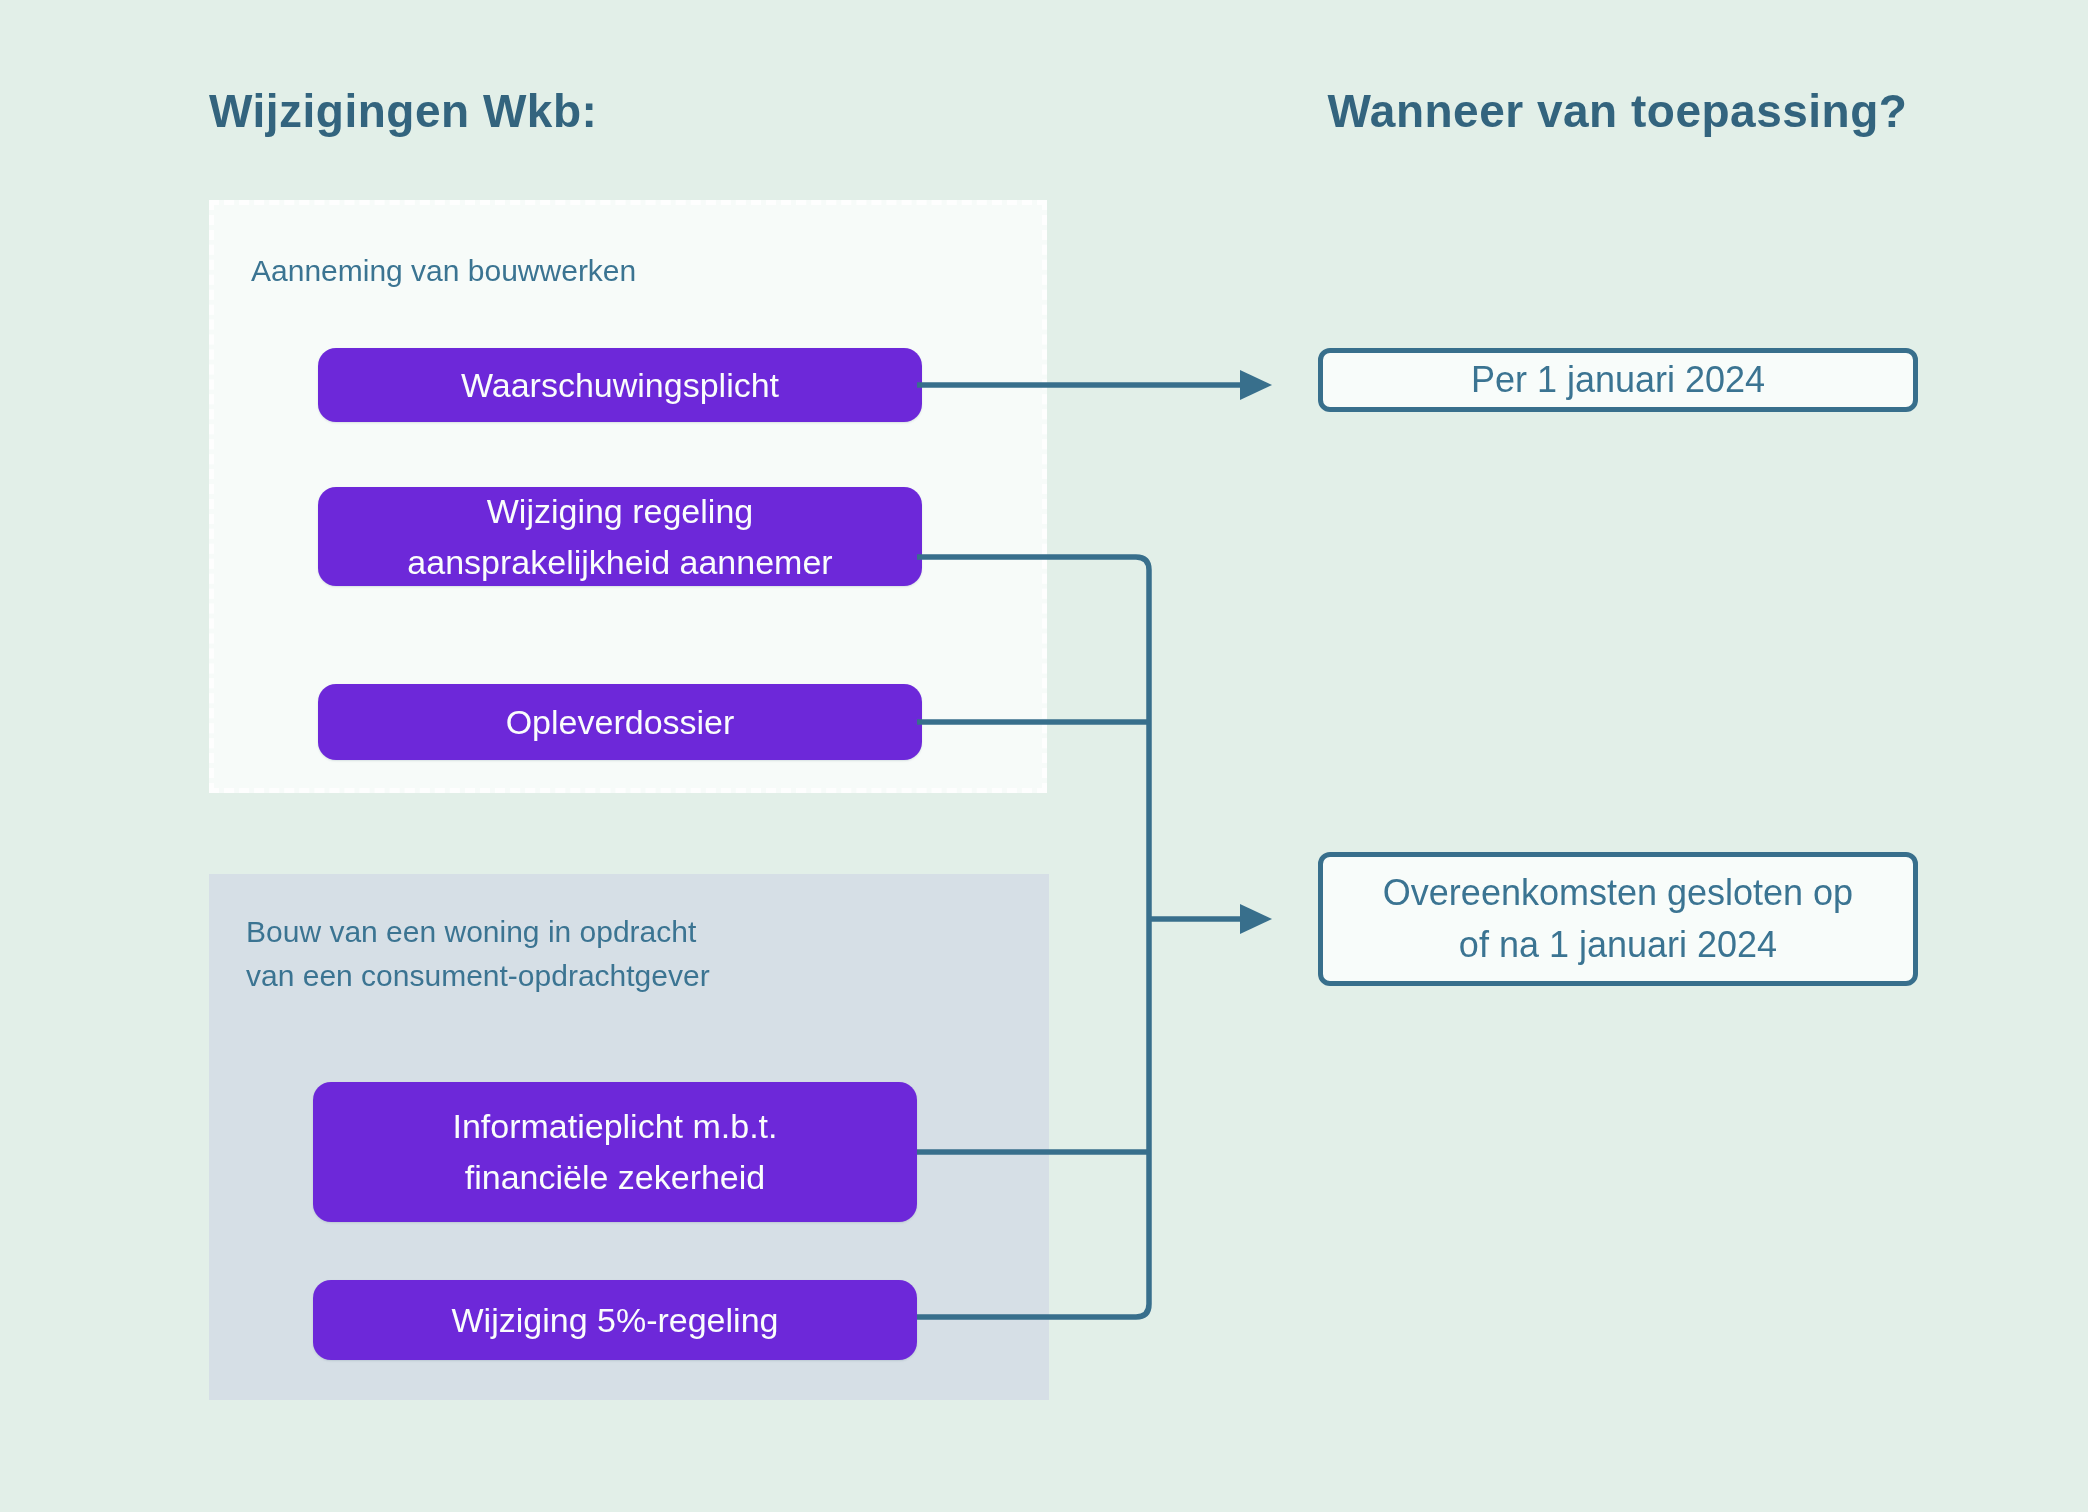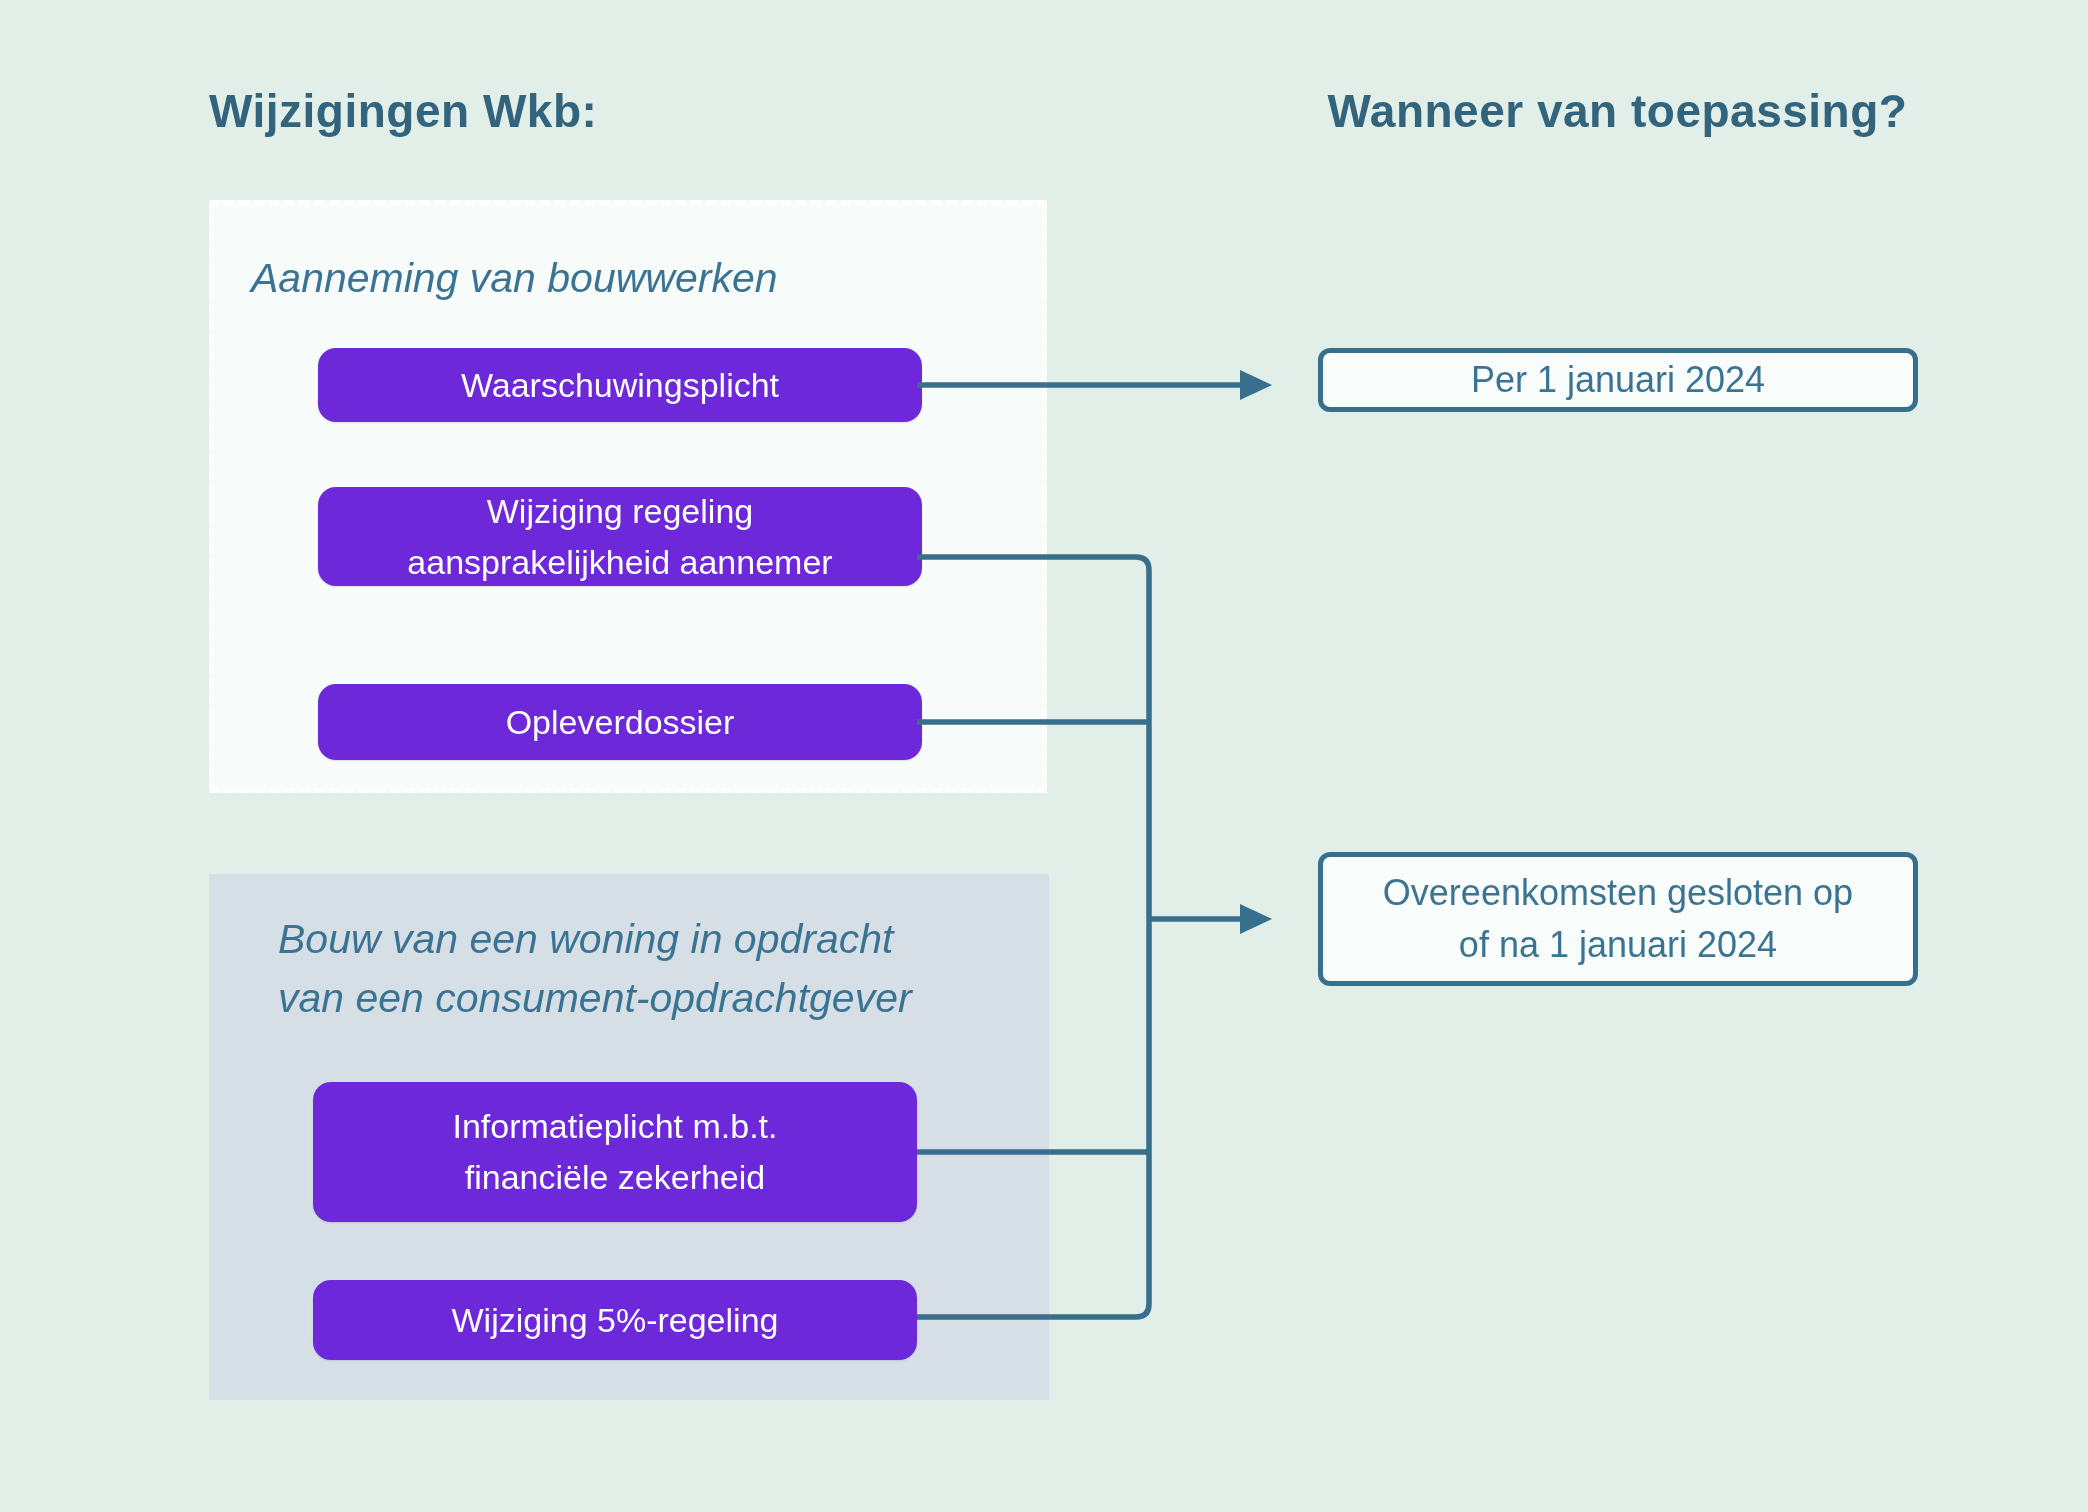--- a/index.html
+++ b/index.html
@@ -43,28 +43,27 @@
   }
   .group-2 {
     top: 874px;
     width: 840px;
     height: 526px;
     background: #d6dfe6;
   }
   .group-label {
     position: absolute;
     left: 37px;
-    font-size: 41px;
-    font-style: italic;
+    font-size: 30px;
     color: #3b7492;
     line-height: 1.45;
     white-space: pre-line;
   }
   .group-1 .group-label { top: 44px; }
-  .group-2 .group-label { top: 36px; margin-left: 32px; }
+  .group-2 .group-label { top: 36px; }
   .node {
     position: absolute;
     left: 104px;
     width: 604px;
     box-sizing: border-box;
     background: #6d28d9;
     border-radius: 18px;
     color: #fafdfc;
     font-size: 34px;
     line-height: 1.5;

